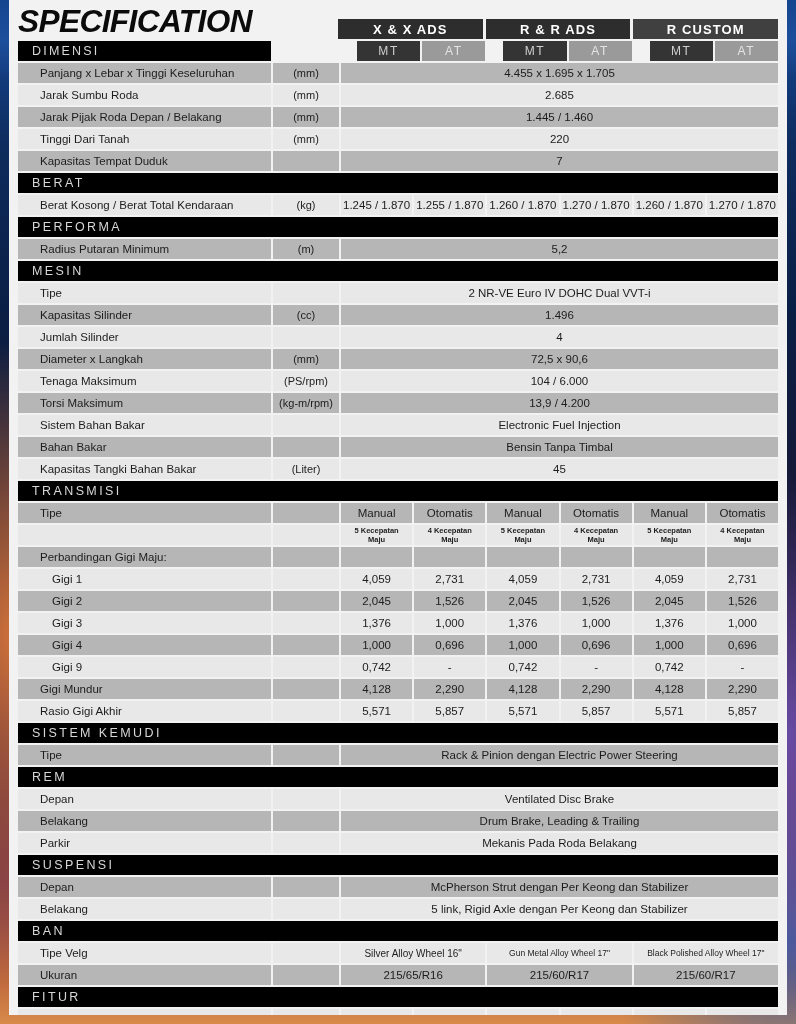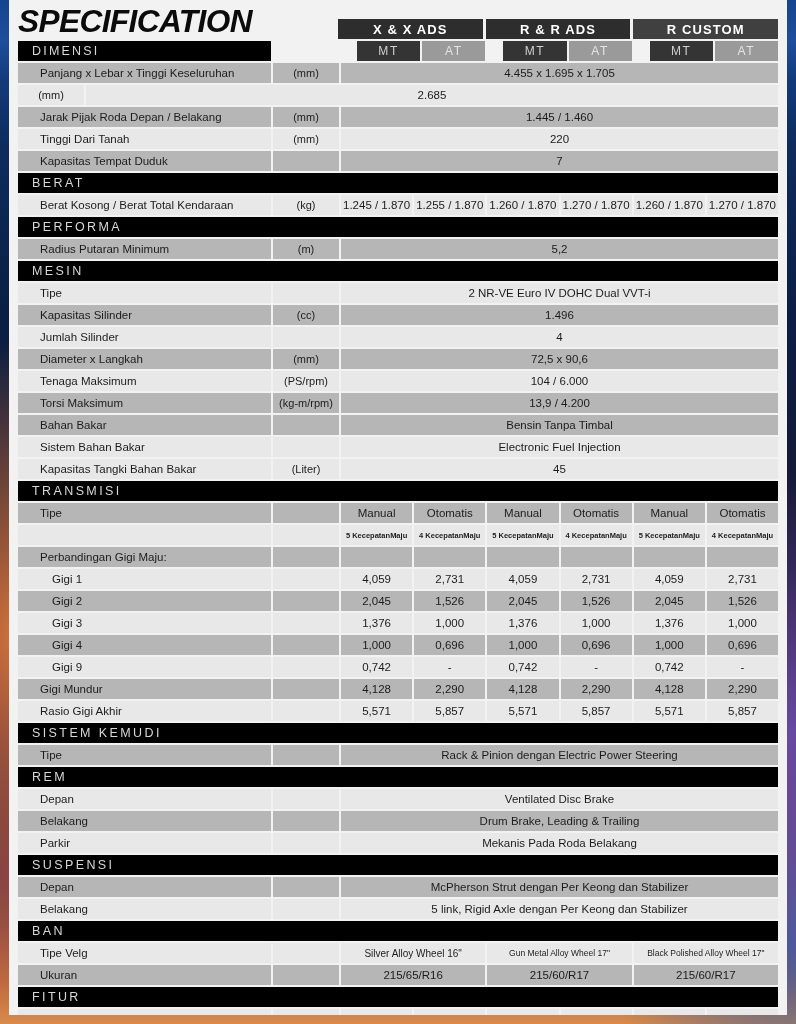--- a/index.html
+++ b/index.html
@@ -91,21 +91,21 @@
   .sh.grey{background:#9a9a9a;color:#e4e4e4;}
 
   
   .secbar{
     background:#000;color:#d7d7d7;height:20px;margin-top:2px;
     display:flex;align-items:center;padding-left:14px;box-sizing:border-box;
     font-size:12.5px;letter-spacing:2.4px;
   }
   .secname{flex:0 0 auto;}
 
-  .twoline{flex-direction:row;justify-content:center;line-height:9px;
+  .twoline{flex-direction:column;justify-content:center;line-height:9px;
     font-size:7.5px;font-weight:bold;letter-spacing:0;}
   .indent{padding-left:34px;}
   .chk{font-size:13px;color:#111;font-weight:bold;}
   .small{font-size:10px;}
   .xsmall{font-size:8.5px;}
 </style>
 </head>
 <body>
 
 <div class="backdrop"></div>
@@ -136,20 +136,21 @@
           </div>
         </div>
         <div class="row rowh">
           <div class="lbl dk">Panjang x Lebar x Tinggi Keseluruhan</div>
           <div class="unit dk">(mm)</div>
           <div class="cells">
             <div class="c dk span6">4.455 x 1.695 x 1.705</div>
           </div>
         </div>
         <div class="row rowh">
+          <div class="lbl lt">Jarak Sumbu Roda</div>
           <div class="unit lt">(mm)</div>
           <div class="cells">
             <div class="c lt span6">2.685</div>
           </div>
         </div>
         <div class="row rowh">
           <div class="lbl dk">Jarak Pijak Roda Depan / Belakang</div>
           <div class="unit dk">(mm)</div>
           <div class="cells">
             <div class="c dk span6">1.445 / 1.460</div>
@@ -233,31 +234,31 @@
           </div>
         </div>
         <div class="row rowh">
           <div class="lbl dk">Torsi Maksimum</div>
           <div class="unit dk">(kg-m/rpm)</div>
           <div class="cells">
             <div class="c dk span6">13,9 / 4.200</div>
           </div>
         </div>
         <div class="row rowh">
+          <div class="lbl lt">Sistem Bahan Bakar</div>
+          <div class="unit lt"></div>
+          <div class="cells">
+            <div class="c lt span6">Electronic Fuel Injection</div>
+          </div>
+        </div>
+        <div class="row rowh">
           <div class="lbl dk">Bahan Bakar</div>
           <div class="unit dk"></div>
           <div class="cells">
             <div class="c dk span6">Bensin Tanpa Timbal</div>
-          </div>
-        </div>
-        <div class="row rowh">
-          <div class="lbl lt">Sistem Bahan Bakar</div>
-          <div class="unit lt"></div>
-          <div class="cells">
-            <div class="c lt span6">Electronic Fuel Injection</div>
           </div>
         </div>
         <div class="row rowh">
           <div class="lbl lt">Kapasitas Tangki Bahan Bakar</div>
           <div class="unit lt">(Liter)</div>
           <div class="cells">
             <div class="c lt span6">45</div>
           </div>
         </div>
         <div class="secbar">

